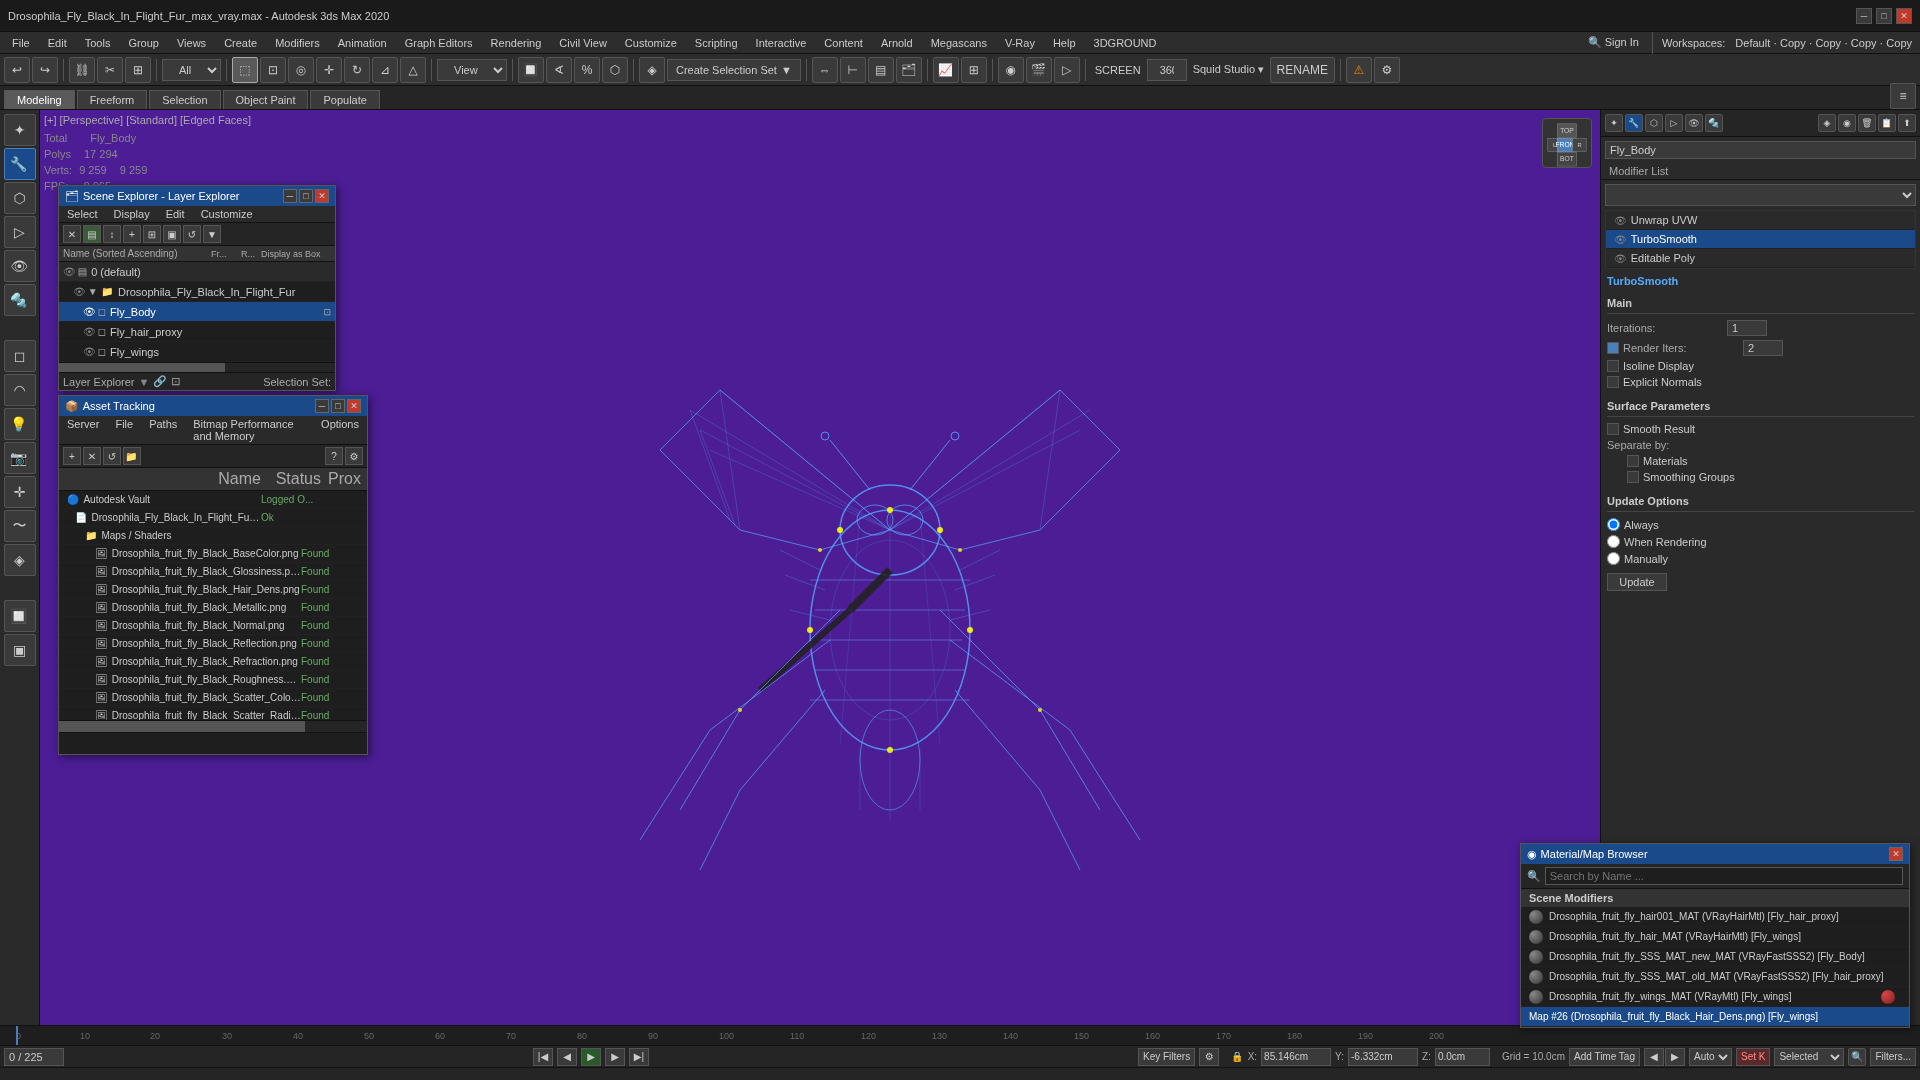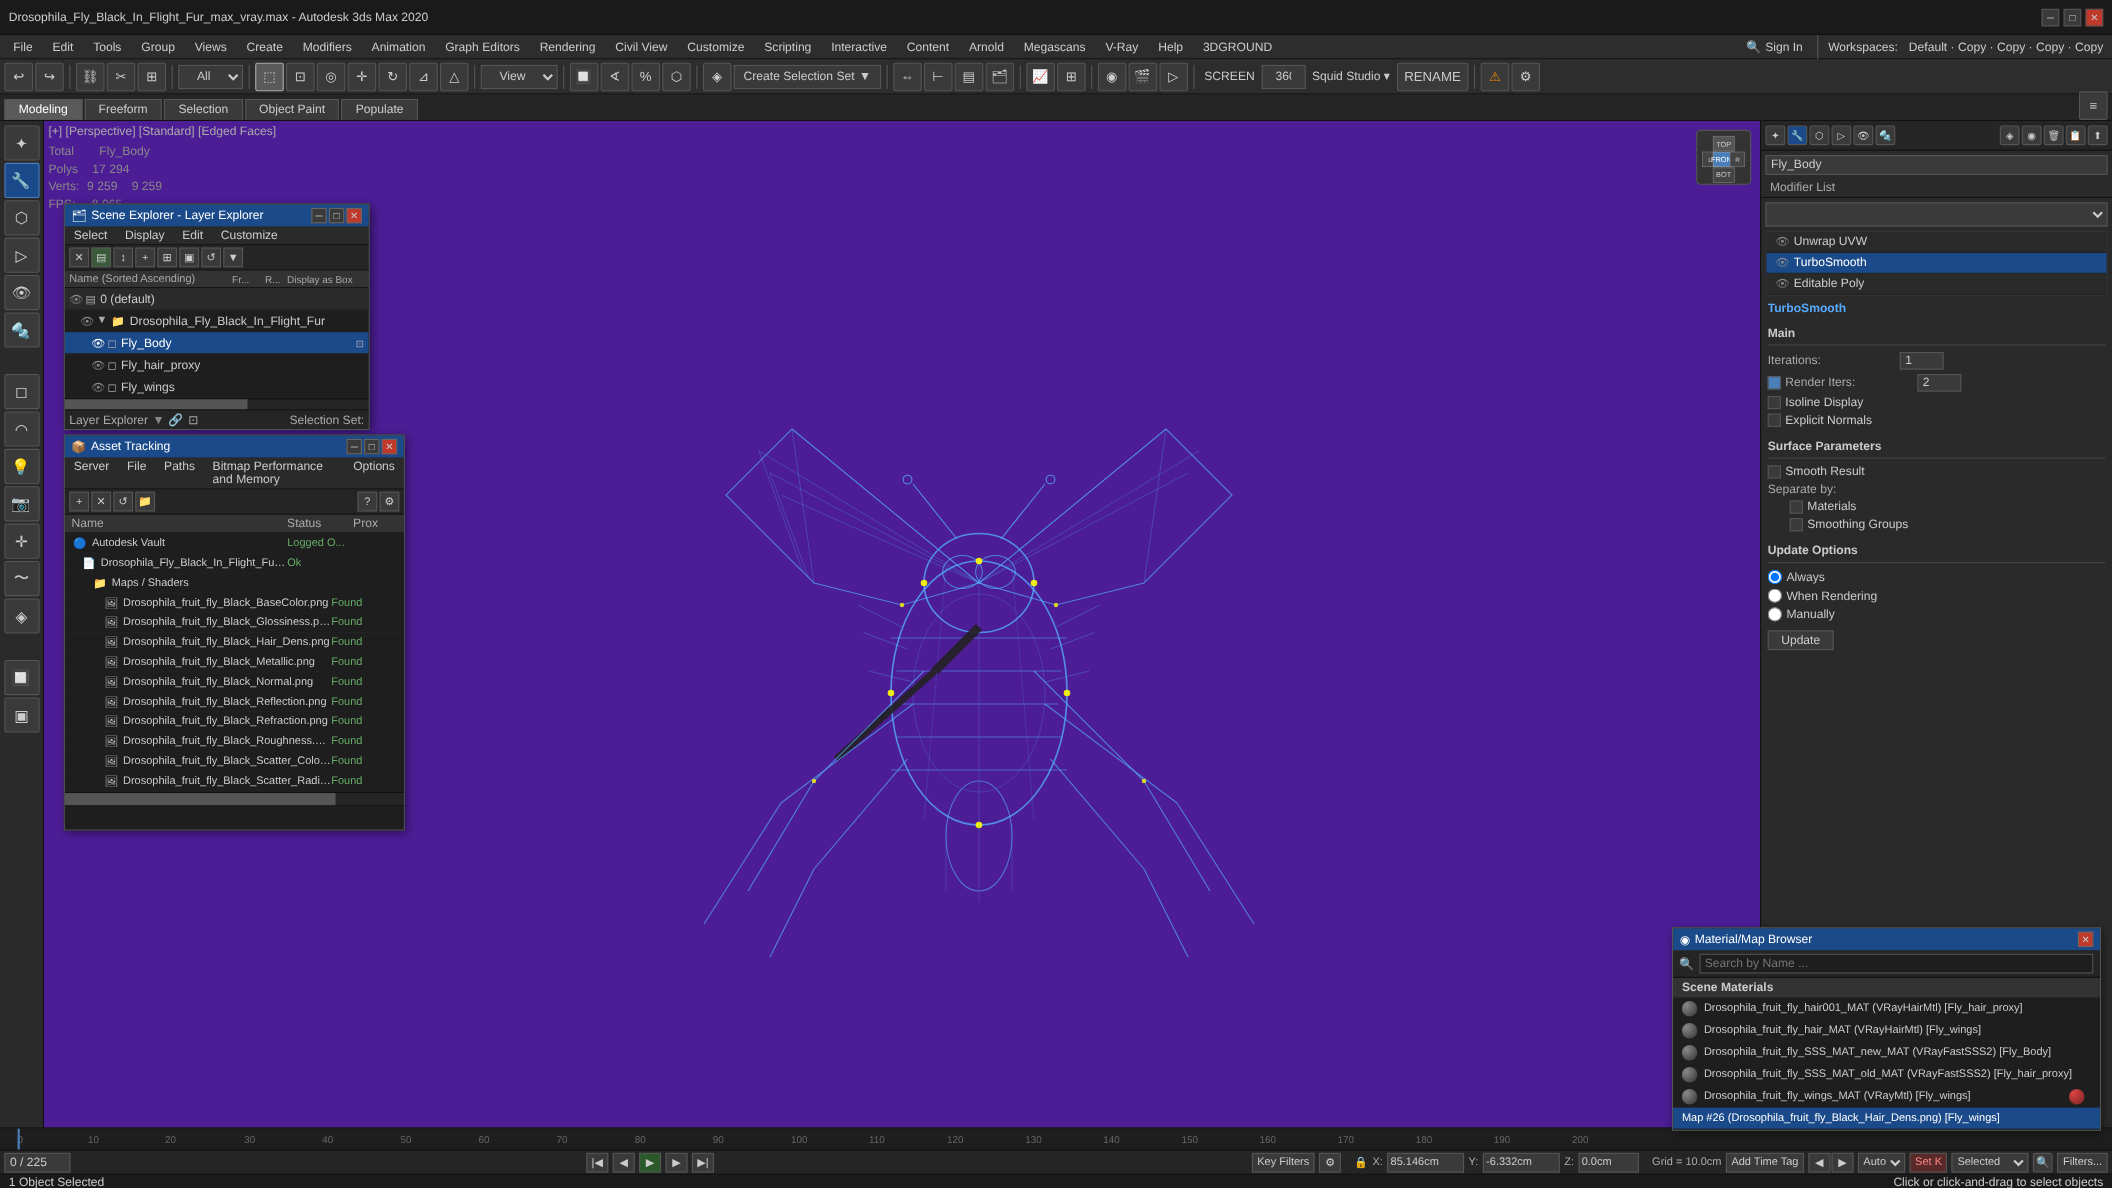--- a/index.html
+++ b/index.html
@@ -308,21 +308,21 @@
       background: #252525;
       border-bottom: 1px solid #111;
       gap: 2px;
       justify-content: space-between;
     }
     .at-table-header {
       display: flex; align-items: center;
       padding: 2px 6px;
       background: #333;
       border-bottom: 1px solid #111;
-      font-size: 11px; color: #aaa;
+      font-size: 16px; color: #aaa; text-align: right;
     }
     .at-table-header-name { flex: 1; }
     .at-col-status { width: 60px; }
     .at-col-proxy { width: 40px; }
     .at-row {
       display: flex; align-items: center;
       padding: 1px 6px;
       border-bottom: 1px solid #222;
       font-size: 10px;
       cursor: pointer;
@@ -1031,21 +1031,21 @@
   <div class="float-window-header">
     <span style="margin-right:4px;">◉</span>
     <span class="float-window-header-title">Material/Map Browser</span>
     <div class="float-window-btn close-btn">✕</div>
   </div>
   <div class="mat-search">
     <span>🔍</span>
     <input class="mat-search-input" type="text" placeholder="Search by Name ..." style="">
   </div>
   <div class="mat-section-header">
-    <span>Scene Materials</span>
+    <span>Scene Modifiers</span>
   </div>
 
   <div style="background:#1e1e1e;">
     <div class="mat-row">
       <div class="mat-ball"></div>
       <span class="mat-row-name">Drosophila_fruit_fly_hair001_MAT  (VRayHairMtl) [Fly_hair_proxy]</span>
     </div>
     <div class="mat-row">
       <div class="mat-ball"></div>
       <span class="mat-row-name">Drosophila_fruit_fly_hair_MAT  (VRayHairMtl) [Fly_wings]</span>
@@ -1137,18 +1137,13 @@
       <option>Auto</option>
     </select>
     <div class="tl-btn" style="background:#5a2a2a; color:#f88; width:auto; padding:0 4px;">Set K</div>
     <select style="height:18px; background:#3a3a3a; border:1px solid #555; color:#ccc; font-size:10px; width:70px;">
       <option>Selected</option>
     </select>
     <div class="toolbar-btn" style="width:18px;height:18px;font-size:10px;">🔍</div>
     <div class="tl-btn" style="width:auto; padding:0 4px;">Filters...</div>
   </div>
 
-  <div style="height:13px; display:flex; align-items:center; padding:0 8px; gap:8px; background:#1a1a1a;">
-    <span>1 Object Selected</span>
-    <span style="flex:1;"></span>
-    <span>Click or click-and-drag to select objects</span>
-  </div>
 </div>
 
 </body></html>

